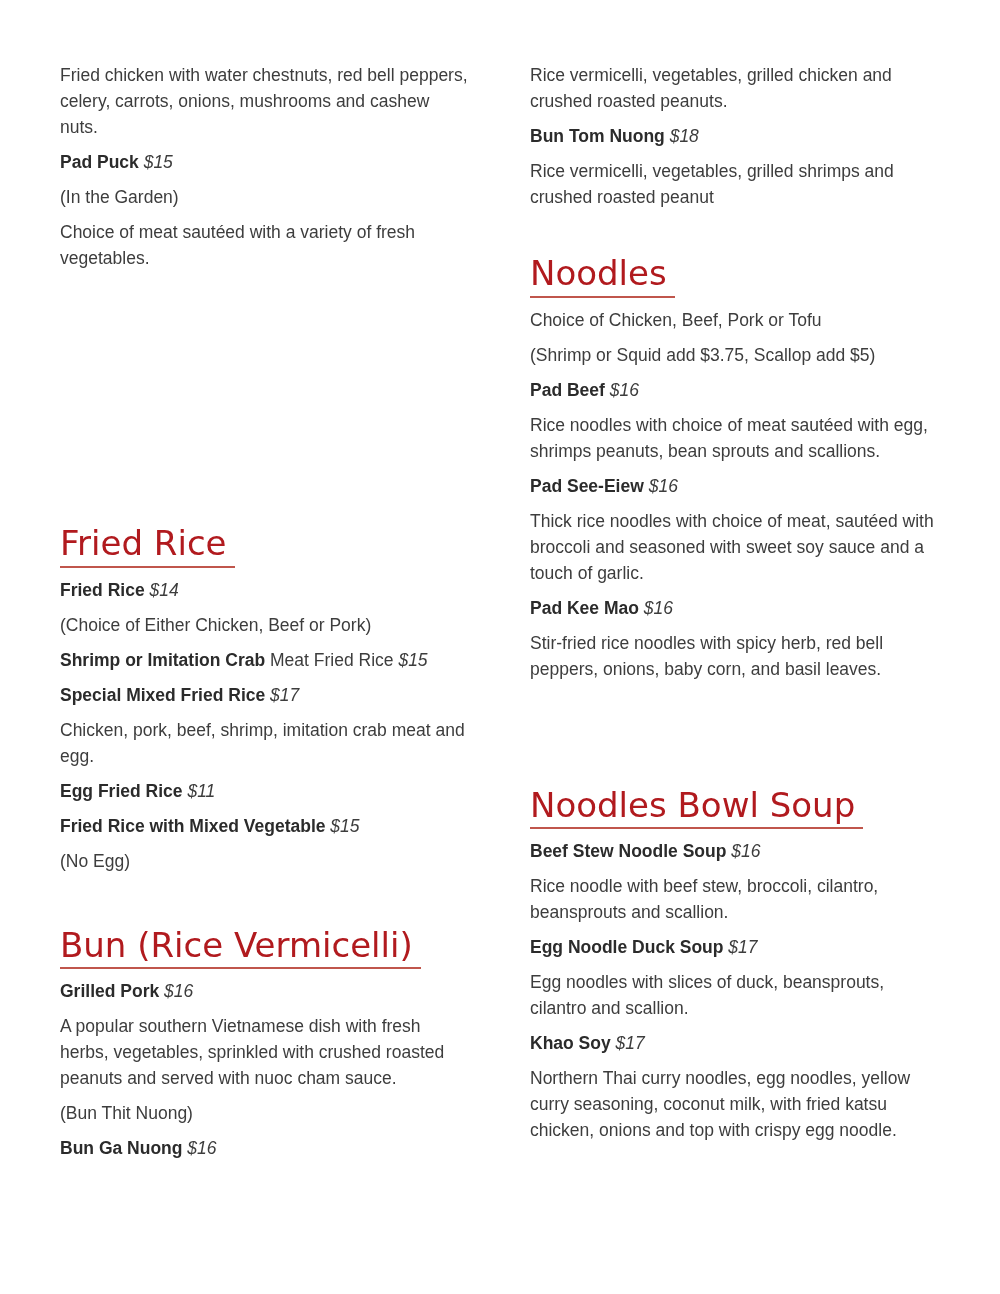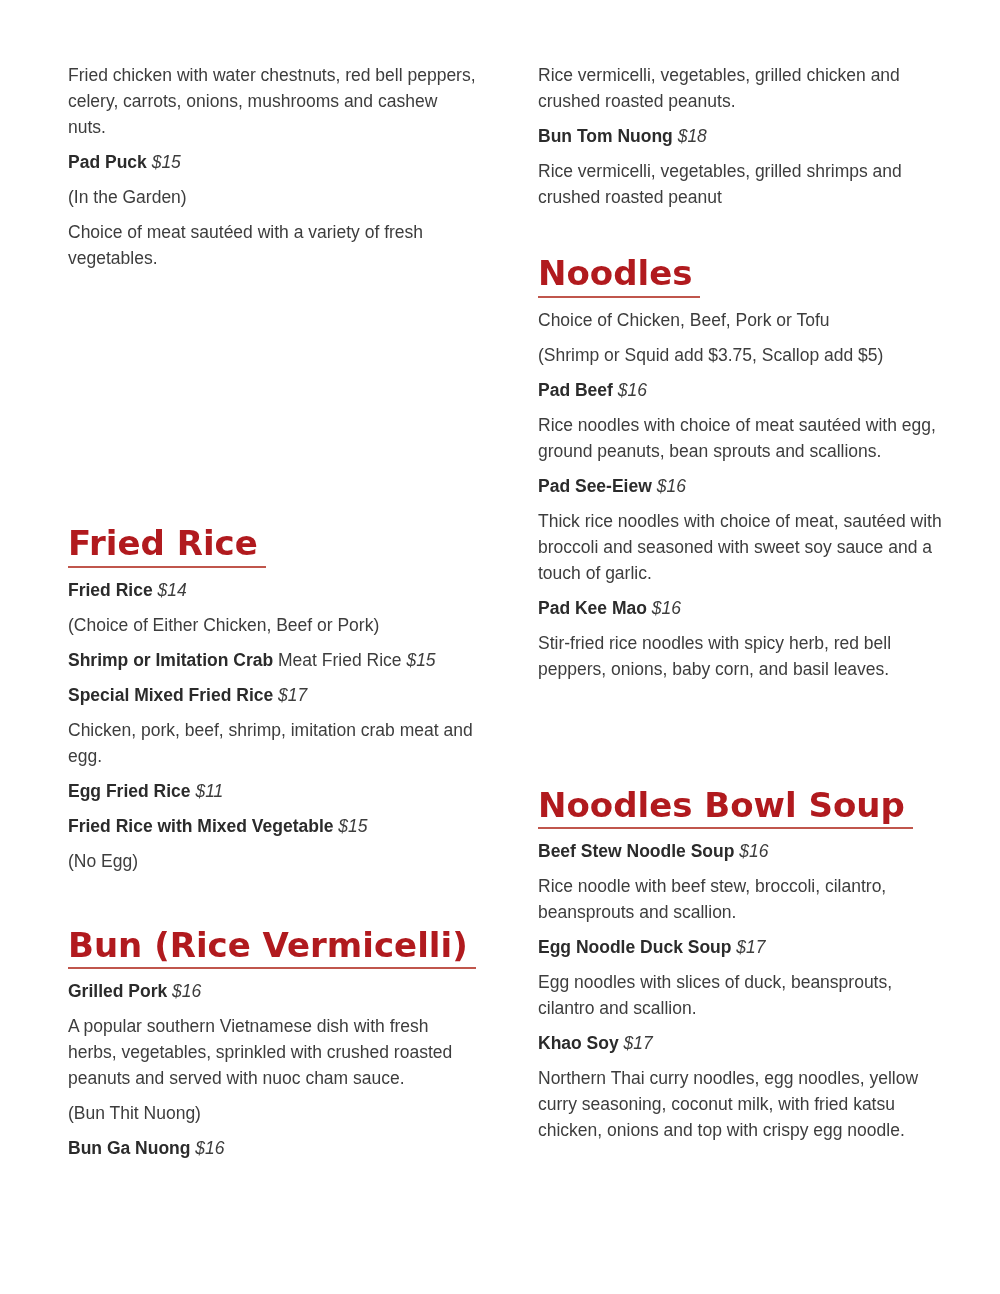--- a/index.html
+++ b/index.html
@@ -1,30 +1,30 @@
 <!DOCTYPE html>
 <html><head>
 <meta charset="utf-8">
 <style>
   html,body{margin:0;padding:0;}
   body{
     width:1000px;height:1294px;background:#ffffff;overflow:hidden;
     font-family:"Liberation Sans","DejaVu Sans",sans-serif;
     color:var(--body-color,#3d3d3d);
   }
-  .page{display:flex;padding:62px 3px 0 60px;gap:58px;margin-left:8px;}
+  .page{display:flex;padding:62px 3px 0 60px;gap:58px;}
   .column{width:412px;flex:0 0 412px;}
   .block{margin:0 0 9px 0;font-size:17.5px;line-height:26px;}
   .item-name{font-weight:bold;color:#2b2b2b;text-align:right;}
   .item-rest{font-weight:normal;}
   .item-price{font-weight:normal;font-style:italic;}
   .section-heading{
     margin:0 0 9px 0;
     font-family:cursive,"DejaVu Sans",sans-serif;
-    font-size:34px;line-height:1.08;font-weight:bold;
+    font-size:34px;line-height:1.08;font-weight:normal;
   }
   .section-heading .hd{
     display:inline-block;
     color:var(--heading-color,#b11a1e);
     border-bottom:2px solid var(--underline-color,#c0564c);
     padding:0 8px 4px 0;
   }
   .spacer{width:100%;}
 </style>
 </head>
@@ -55,21 +55,21 @@
     </div>
   <div class="column">
       <p class="block">Rice vermicelli, vegetables, grilled chicken and crushed roasted peanuts.</p>
       <p class="block"><span class="item-name">Bun Tom Nuong</span><span class="item-price"> $18</span></p>
       <p class="block">Rice vermicelli, vegetables, grilled shrimps and crushed roasted peanut</p>
       <div class="spacer" style="height: 36px;"></div>
       <h2 class="section-heading"><span class="hd">Noodles</span></h2>
       <p class="block">Choice of Chicken, Beef, Pork or Tofu</p>
       <p class="block">(Shrimp or Squid add $3.75, Scallop add $5)</p>
       <p class="block"><span class="item-name">Pad Beef</span><span class="item-price"> $16</span></p>
-      <p class="block">Rice noodles with choice of meat sautéed with egg, ground peanuts, bean sprouts and scallions.</p>
+      <p class="block">Rice noodles with choice of meat sautéed with egg, shrimps peanuts, bean sprouts and scallions.</p>
       <p class="block"><span class="item-name">Pad See-Eiew</span><span class="item-price"> $16</span></p>
       <p class="block">Thick rice noodles with choice of meat, sautéed with broccoli and seasoned with sweet soy sauce and a touch of garlic.</p>
       <p class="block"><span class="item-name">Pad Kee Mao</span><span class="item-price"> $16</span></p>
       <p class="block">Stir-fried rice noodles with spicy herb, red bell peppers, onions, baby corn, and basil leaves.</p>
       <div class="spacer" style="height: 96px;"></div>
       <h2 class="section-heading"><span class="hd">Noodles Bowl Soup</span></h2>
       <p class="block"><span class="item-name">Beef Stew Noodle Soup</span><span class="item-price"> $16</span></p>
       <p class="block">Rice noodle with beef stew, broccoli, cilantro, beansprouts and scallion.</p>
       <p class="block"><span class="item-name">Egg Noodle Duck Soup</span><span class="item-price"> $17</span></p>
       <p class="block">Egg noodles with slices of duck, beansprouts, cilantro and scallion.</p>

